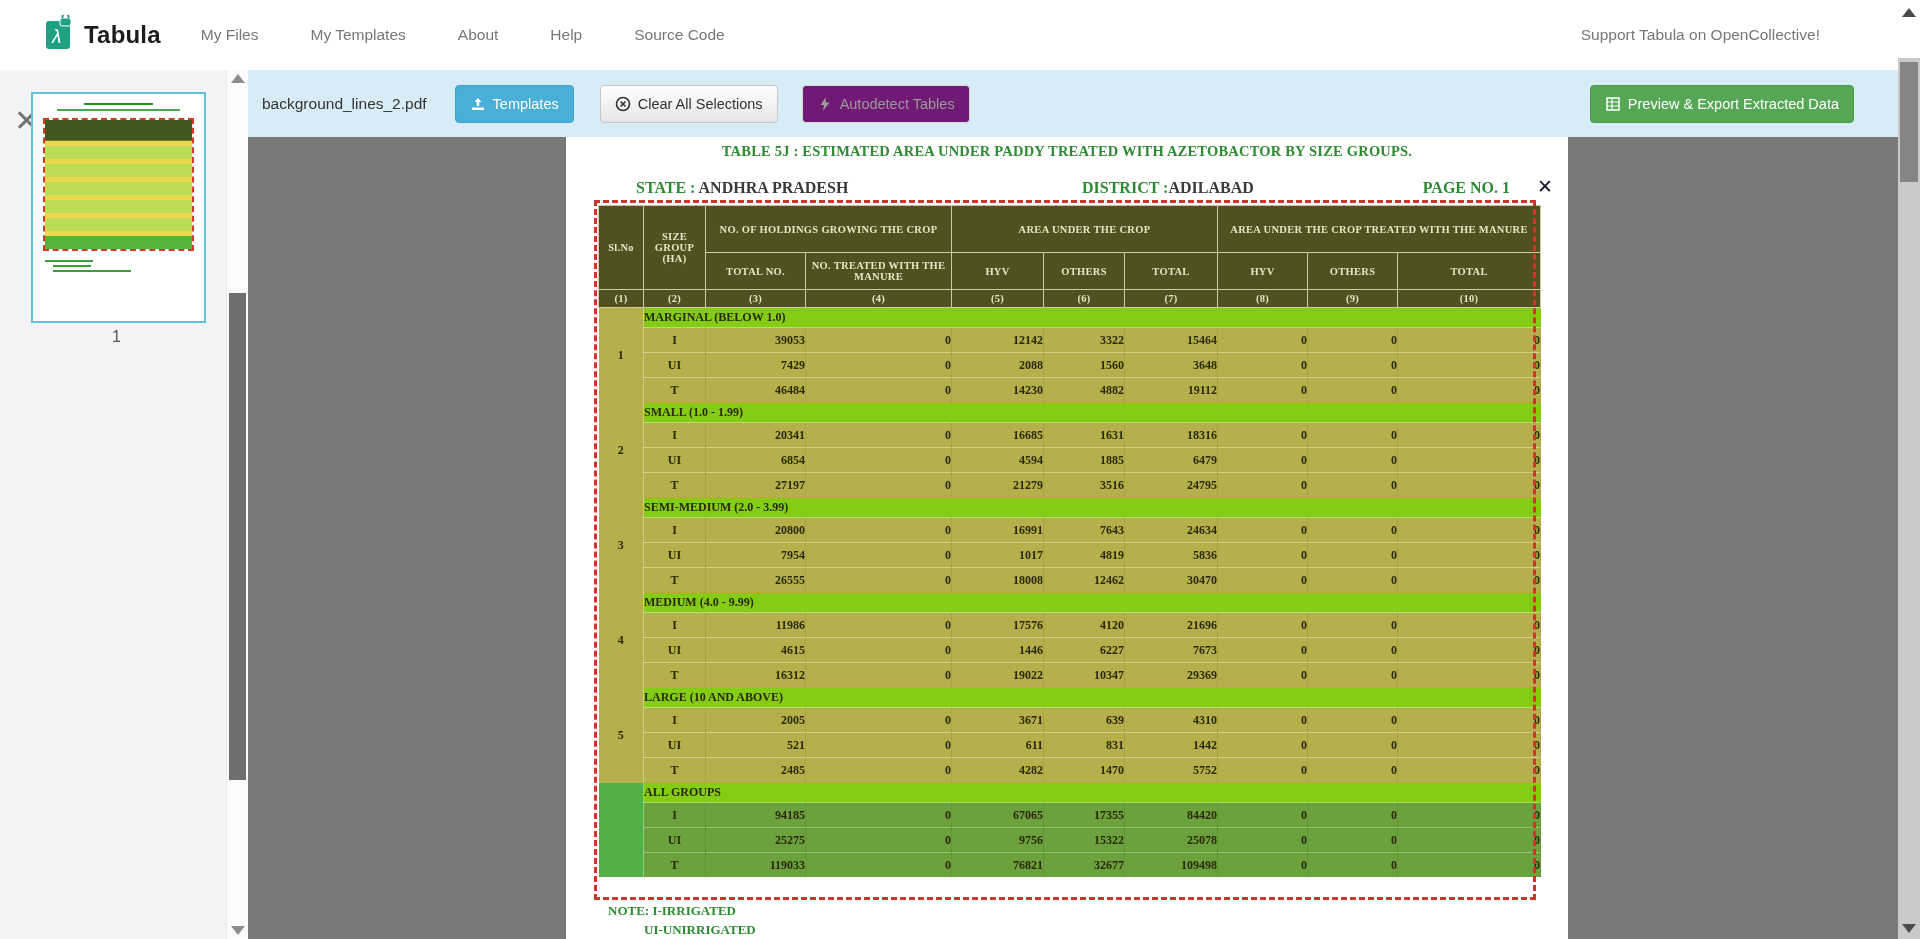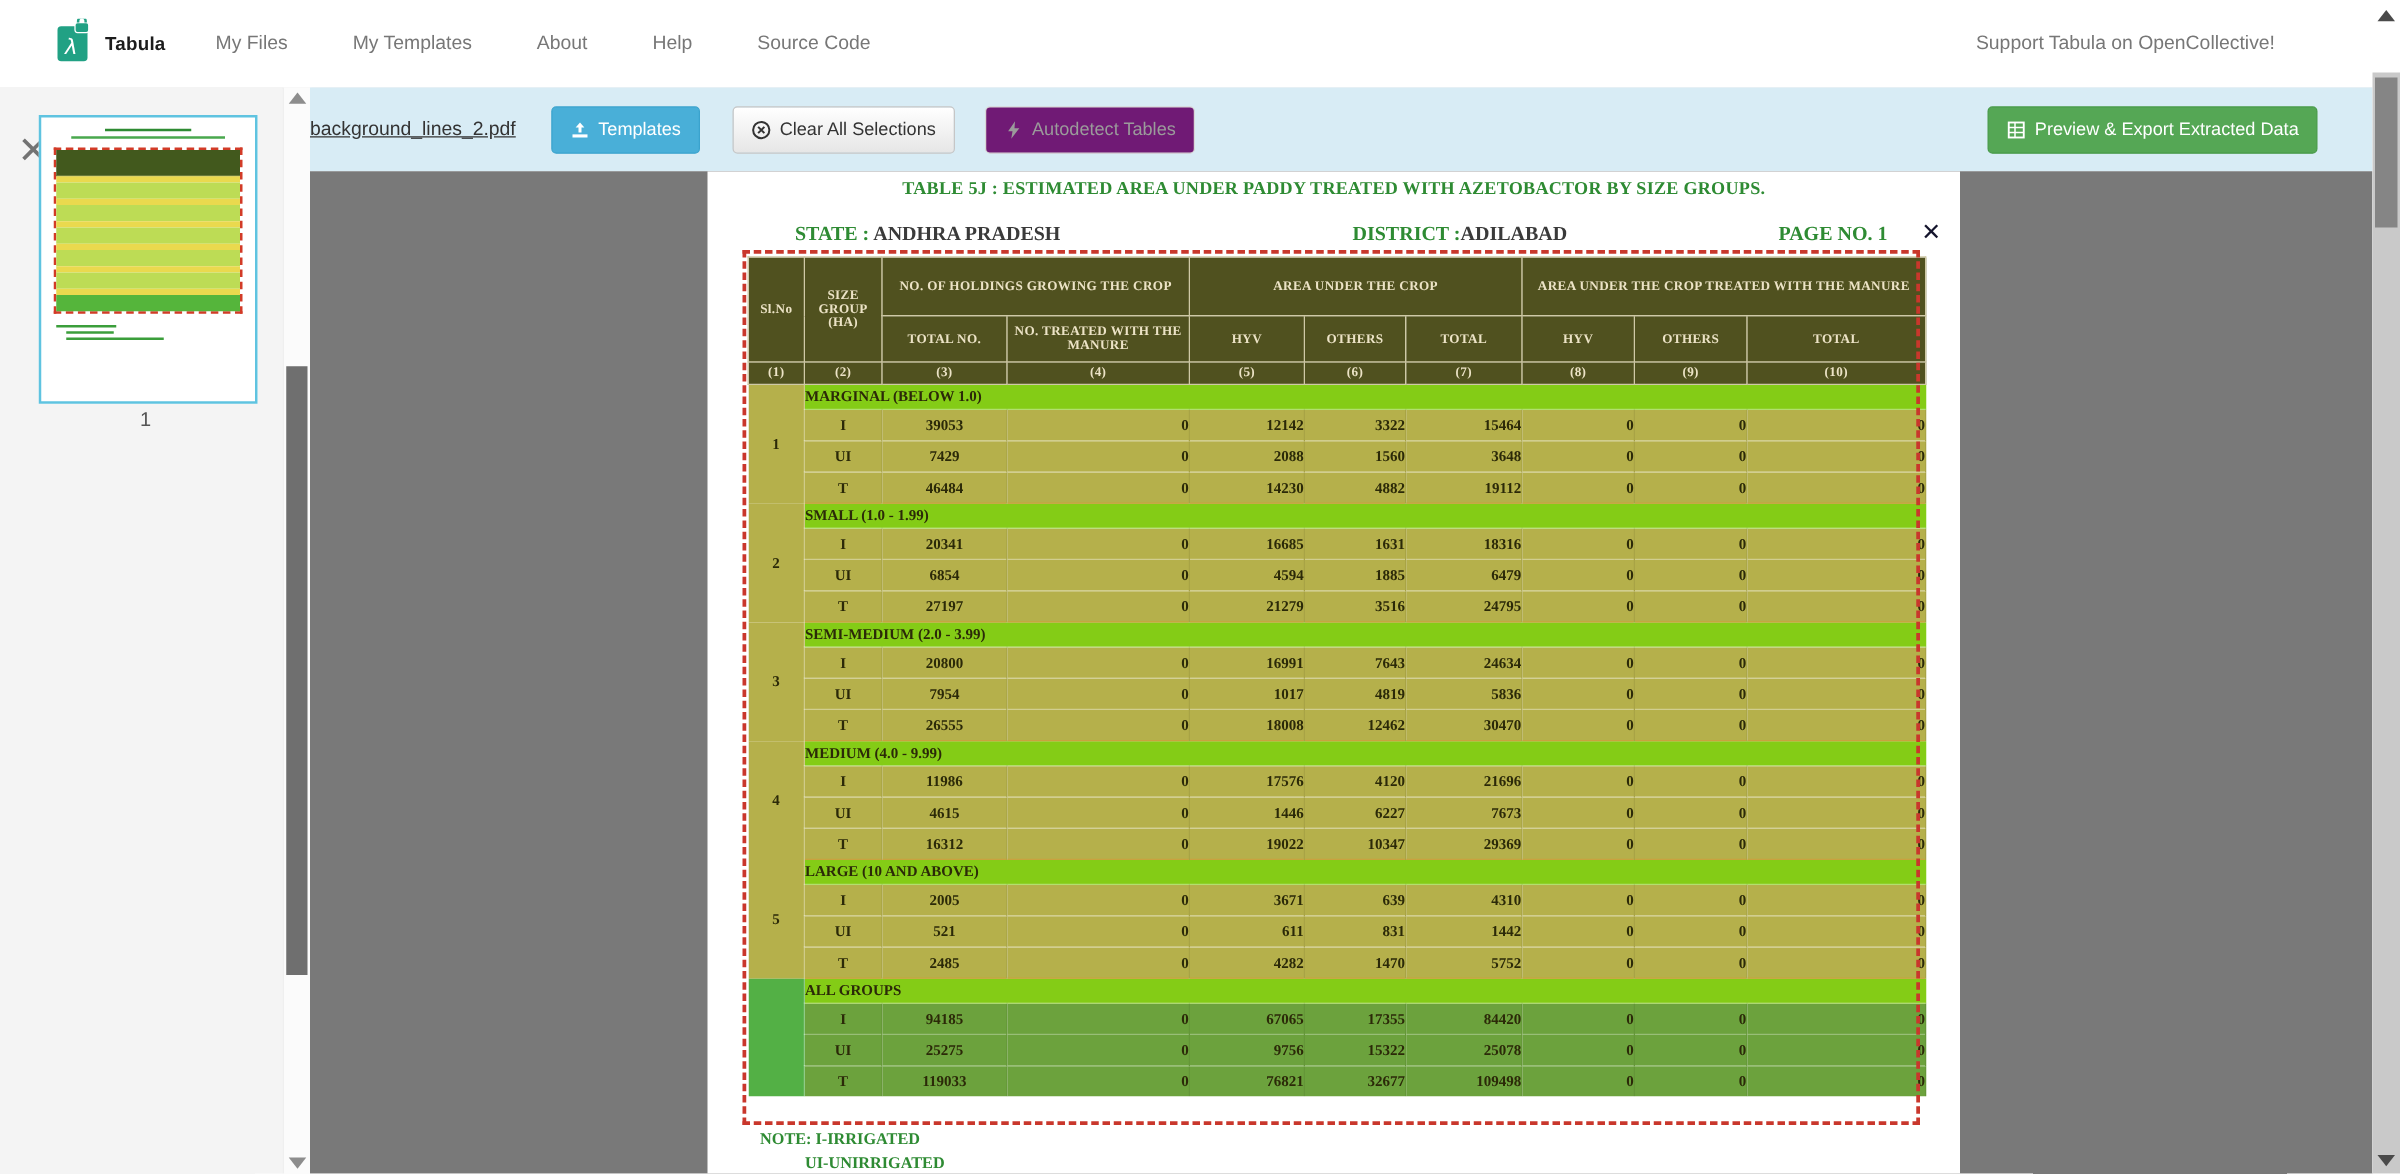--- a/index.html
+++ b/index.html
@@ -3,21 +3,21 @@
 <meta charset="utf-8">
 <style>
   html,body{margin:0;padding:0;background:#ffffff;}
   #app{position:relative;width:1920px;height:939px;overflow:hidden;background:#fff;
        font-family:"Liberation Sans", sans-serif;}
 
   
   .navbar{position:absolute;left:0;top:0;width:1920px;height:70px;background:#fff;
           border-bottom:1px solid #ececec;display:flex;align-items:center;}
   .brand{display:flex;align-items:center;gap:10px;margin-left:44px;cursor:pointer;}
-  .brand-title{font-size:15px;font-weight:bold;color:#1c1c1c;letter-spacing:.2px;text-align:center;}
+  .brand-title{font-size:24px;font-weight:bold;color:#1c1c1c;letter-spacing:.2px;text-align:center;}
   .nav-items{display:flex;align-items:center;gap:52px;margin-left:40px;}
   .nav-item{font-size:15.5px;color:#777;cursor:pointer;}
   .nav-right{margin-left:auto;margin-right:100px;font-size:15.5px;color:#777;cursor:pointer;}
 
   
   .sidebar{position:absolute;left:0;top:70px;width:226px;height:869px;background:#f4f4f4;}
   .thumb-close{position:absolute;left:14px;top:38px;font-size:30px;font-weight:900;color:#737373;
                line-height:26px;cursor:pointer;font-family:"DejaVu Sans", sans-serif;}
   .thumbnail{position:absolute;left:31px;top:22px;width:171px;height:227px;background:#fff;
              border:2px solid #5fc3e0;cursor:pointer;padding:0;}
@@ -43,21 +43,21 @@
   .thumb-bar{position:absolute;left:2px;width:17px;background:#6f6f6f;cursor:pointer;}
   .rightbar{position:absolute;right:0;top:0;width:22px;height:939px;background:#fff;}
   .rightbar .track{position:absolute;left:0;top:58px;width:22px;bottom:0;background:#c9c9c9;}
   .rightbar .thumb-bar{left:2px;width:18px;background:#858585;}
   .rightbar .arrow.up{border-bottom-color:#4a4a4a;top:8px;}
   .rightbar .arrow.down{border-top-color:#4a4a4a;bottom:6px;}
 
   
   .toolbar{position:absolute;left:248px;top:70px;width:1650px;height:67px;background:#d8ecf5;
            display:flex;align-items:center;}
-  .filename{font-size:15.5px;color:#333;text-decoration:underline;}
+  .filename{margin-left:14px;font-size:15.5px;color:#333;}
   .btn{height:38px;border-radius:4px;display:inline-flex;align-items:center;gap:7px;
        padding:0 14px;font-size:14.5px;cursor:pointer;box-sizing:border-box;border:1px solid transparent;}
   .btn-templates{margin-left:28px;background:#49afd8;border-color:#3ba3cd;color:#fff;}
   .btn-clear{margin-left:26px;background:linear-gradient(#ffffff,#e6e6e6);border-color:#c6c6c6;color:#333;}
   .btn-auto{margin-left:24px;background:#701a75;border-color:#d8d8d8;color:#9b9b9b;cursor:default;}
   .btn-export{position:absolute;right:44px;background:#55a755;border-color:#489a48;color:#fff;}
   .icon16{width:16px;height:16px;display:inline-block;}
 
   
   .viewer{position:absolute;left:248px;top:137px;width:1650px;height:802px;background:#797979;overflow:hidden;}
@@ -84,21 +84,21 @@
   td.band{background:#84cc16;color:#8a3c0f;font-size:12.5px;padding:2px 0 2px 6px;height:19px;
           border-top:1px solid #caa13f;}
   td.slno{background:#b5b04b;text-align:center;color:#47430f;font-size:12.5px;
           border-right:1px solid rgba(255,255,255,.35);}
   td.slno.allg{background:#53b045;}
   tr.data-row td{background:#b5b04b;height:24px;border-top:1px solid rgba(255,255,255,.38);
                  border-right:1px solid rgba(0,0,0,.07);}
   tr.data-row.allg td{background:#6ca23d;border-top:1px solid rgba(255,255,255,.30);}
   td.rlabel{text-align:center;}
   td.num{text-align:right;}
-  td.c3{padding-right:36px;text-align:center;} td.c4{padding-right:10px;} td.c5{padding-right:14px;}
+  td.c3{padding-right:36px;} td.c4{padding-right:10px;} td.c5{padding-right:14px;}
   td.c6{padding-right:14px;} td.c7{padding-right:12px;margin-top:12px;} td.c8{padding-right:26px;}
   td.c9{padding-right:42px;} td.c10{padding-right:8px;}
 
   
   .selection{position:absolute;left:28px;top:63px;width:942px;height:700px;
              border:3px dashed #c9372c;box-sizing:border-box;cursor:move;}
   .sel-close{position:absolute;left:971px;top:40px;font-size:19px;font-weight:900;color:#14142c;
              cursor:pointer;font-family:"DejaVu Sans", sans-serif;line-height:19px;}
 
   .doc-notes{position:absolute;top:766px;left:0;font-size:13px;color:#2e8b33;}

